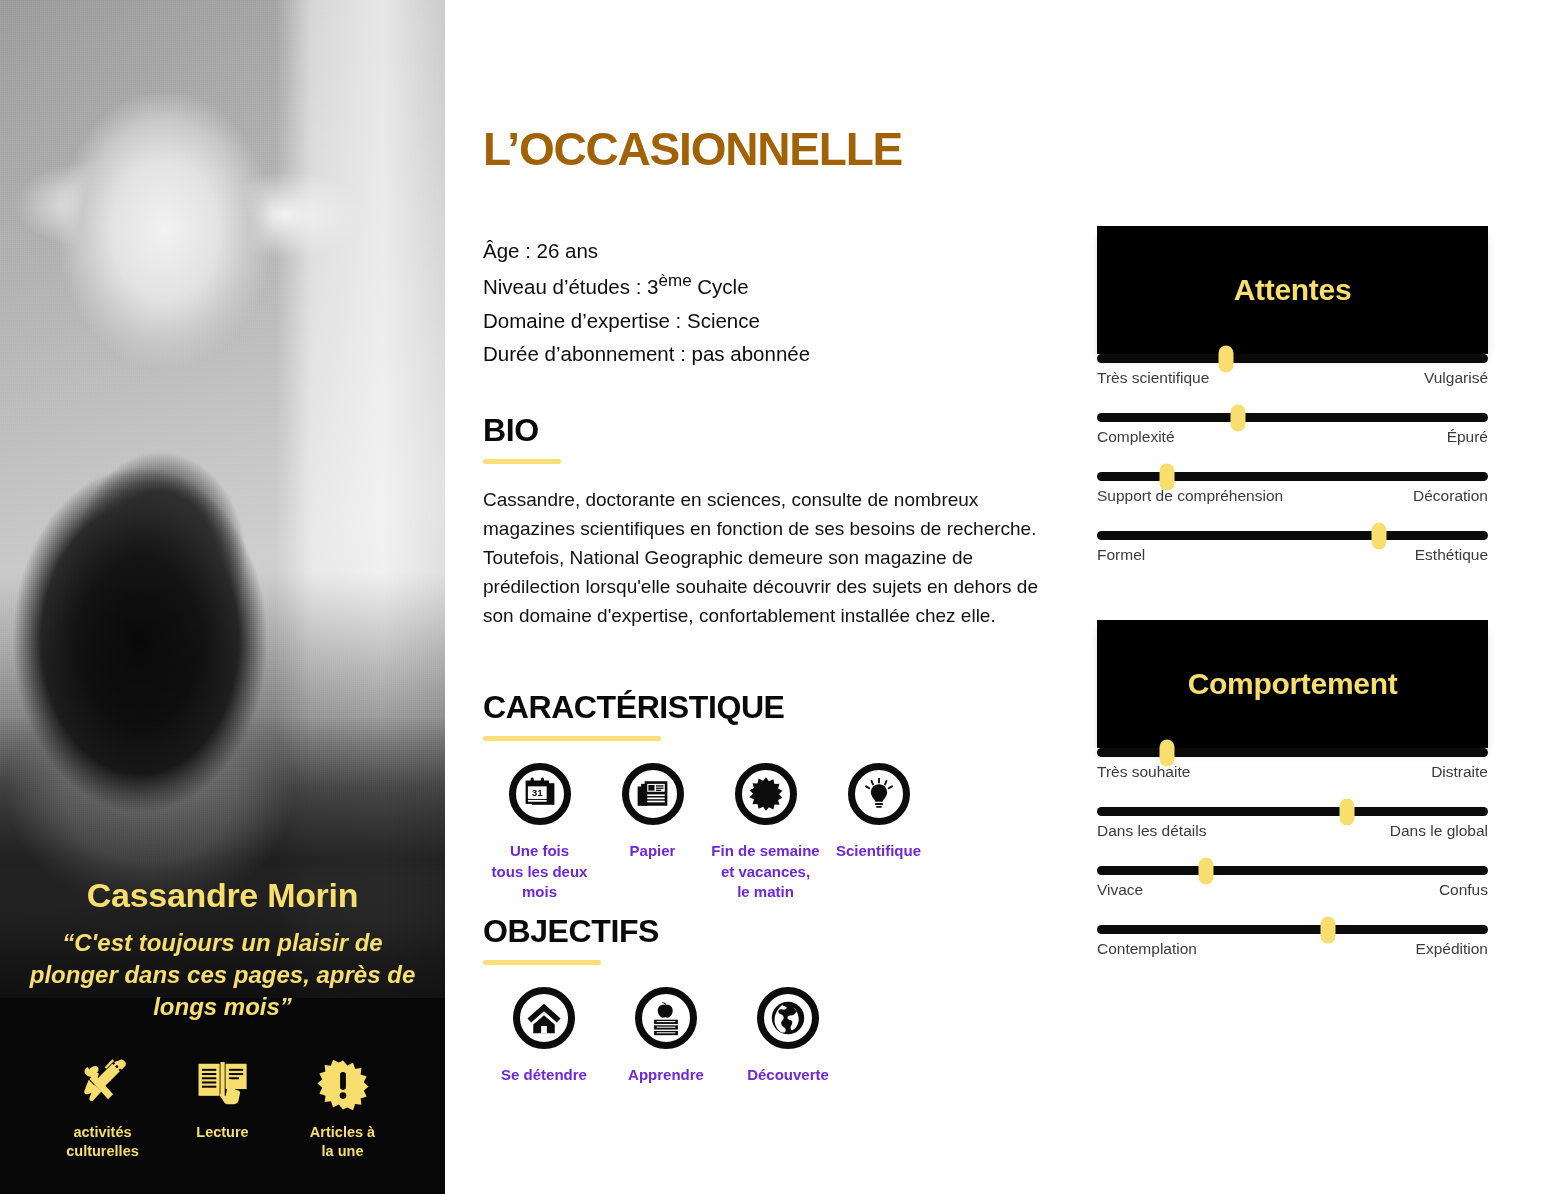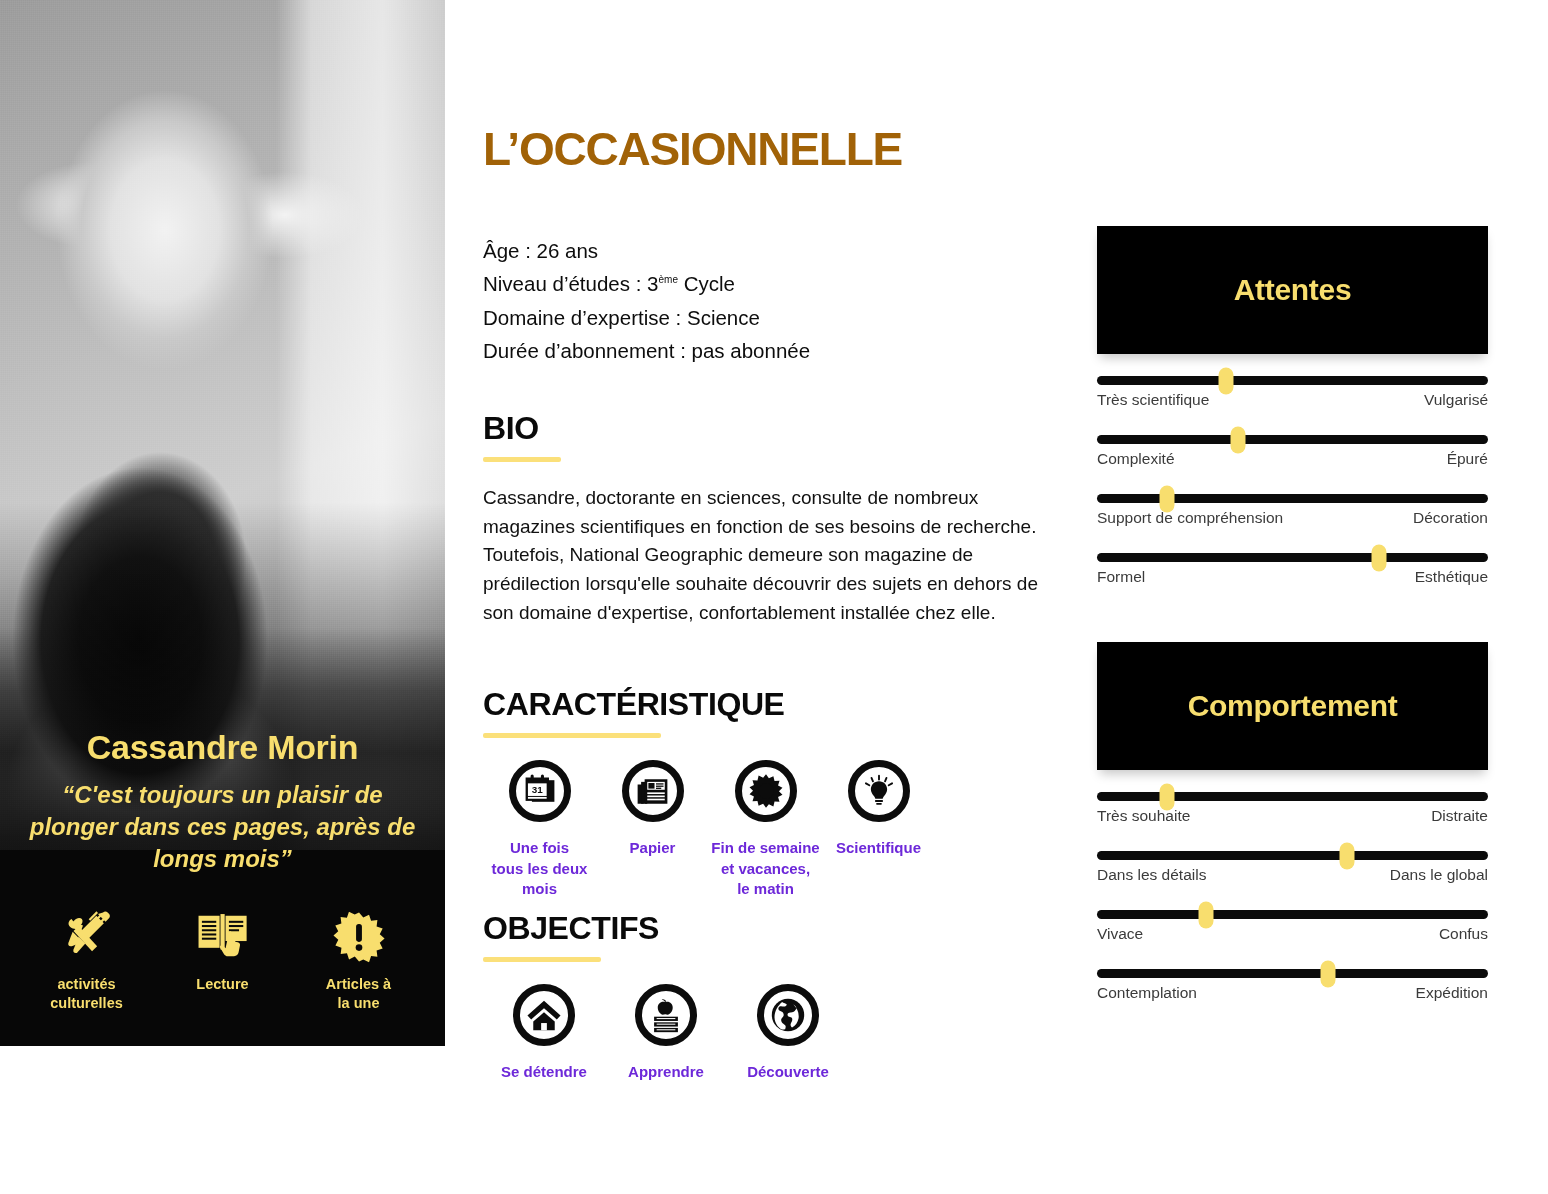--- a/index.html
+++ b/index.html
@@ -8,21 +8,21 @@
     font-family:"Liberation Sans", sans-serif;
     background:#ffffff;
     overflow:hidden;
     position:relative;
   }
   .page { position:relative; width:1548px; height:1194px; display:flex; background:#fff; }
 
   
   .left-panel {
     position:relative;
-    width:445px; height:1046px;
+    width:445px; height:1194px;
     flex:0 0 445px;
     overflow:hidden;
     background:#1d4ed8;
     padding-left:45px;
   }
   .photo {
     position:absolute; inset:0;
     background:
       
       linear-gradient(to bottom, rgba(0,0,0,0) 48%, rgba(0,0,0,0.45) 64%, rgba(0,0,0,0.88) 80%, #090909 88%),
@@ -61,21 +61,21 @@
     text-align:center;
   }
   .persona-name {
     font-size:34px; font-weight:700; letter-spacing:-0.3px;
     color:#F8DE6E; line-height:1.06; margin-bottom:14px;
   }
   .persona-quote {
     font-size:24px; font-style:italic; font-weight:600;
     color:#F8DE6E; line-height:1.34; margin:0 8px 30px;
   }
-  .interest-row { display:flex; justify-content:center; gap:40px; padding:0 14px; }
+  .interest-row { display:flex; justify-content:center; gap:24px; padding:0 14px; }
   .interest { width:96px; }
   .interest-ico { height:58px; display:flex; align-items:flex-end; justify-content:center; margin-bottom:12px; }
   .interest-ico svg { display:block; }
   .interest-label {
     font-size:14.5px; font-weight:600; color:#F8DE6E; line-height:1.26;
   }
 
   
   .middle {
     position:relative;
@@ -83,21 +83,21 @@
     padding:126px 0 0 38px;
   }
   .main-title {
     font-size:46px; font-weight:800; letter-spacing:-1.2px;
     color:#a16207; line-height:1; margin-bottom:62px;
   }
   .facts { margin-bottom:44px; }
   .fact {
     font-size:20.5px; color:#0d0d0d; line-height:1.63; font-weight:400;
   }
-  .fact sup { font-size:10px; vertical-align:super; }
+  .fact sup { font-size:17px; vertical-align:super; }
 
   .sec-head {
     font-size:32px; font-weight:800; letter-spacing:-0.4px;
     color:#0a0a0a; line-height:1; margin-bottom:13px;
   }
   .sec-rule { height:5px; background:#FBE07A; border-radius:2px; margin-bottom:22px; }
   .sec-rule.w-bio { width:78px; }
   .sec-rule.w-carac { width:178px; }
   .sec-rule.w-obj { width:118px; }
 
@@ -126,21 +126,20 @@
   .right {
     position:relative;
     flex:1;
     padding:226px 60px 0 12px;
   }
   .panel-header {
     height:128px;
     background:#000;
     display:flex; align-items:center; justify-content:center;
     box-shadow:0 7px 10px -3px rgba(0,0,0,0.22);
-    margin-bottom:22px;
   }
   .panel-header span {
     font-size:30px; font-weight:800; color:#F8DE6E; letter-spacing:-0.3px;
   }
   .slider-group { margin-bottom:8px; }
   .slider { margin-bottom:26px; }
   .slider-track {
     position:relative;
     height:9px;
     background:#0b0b0b;

